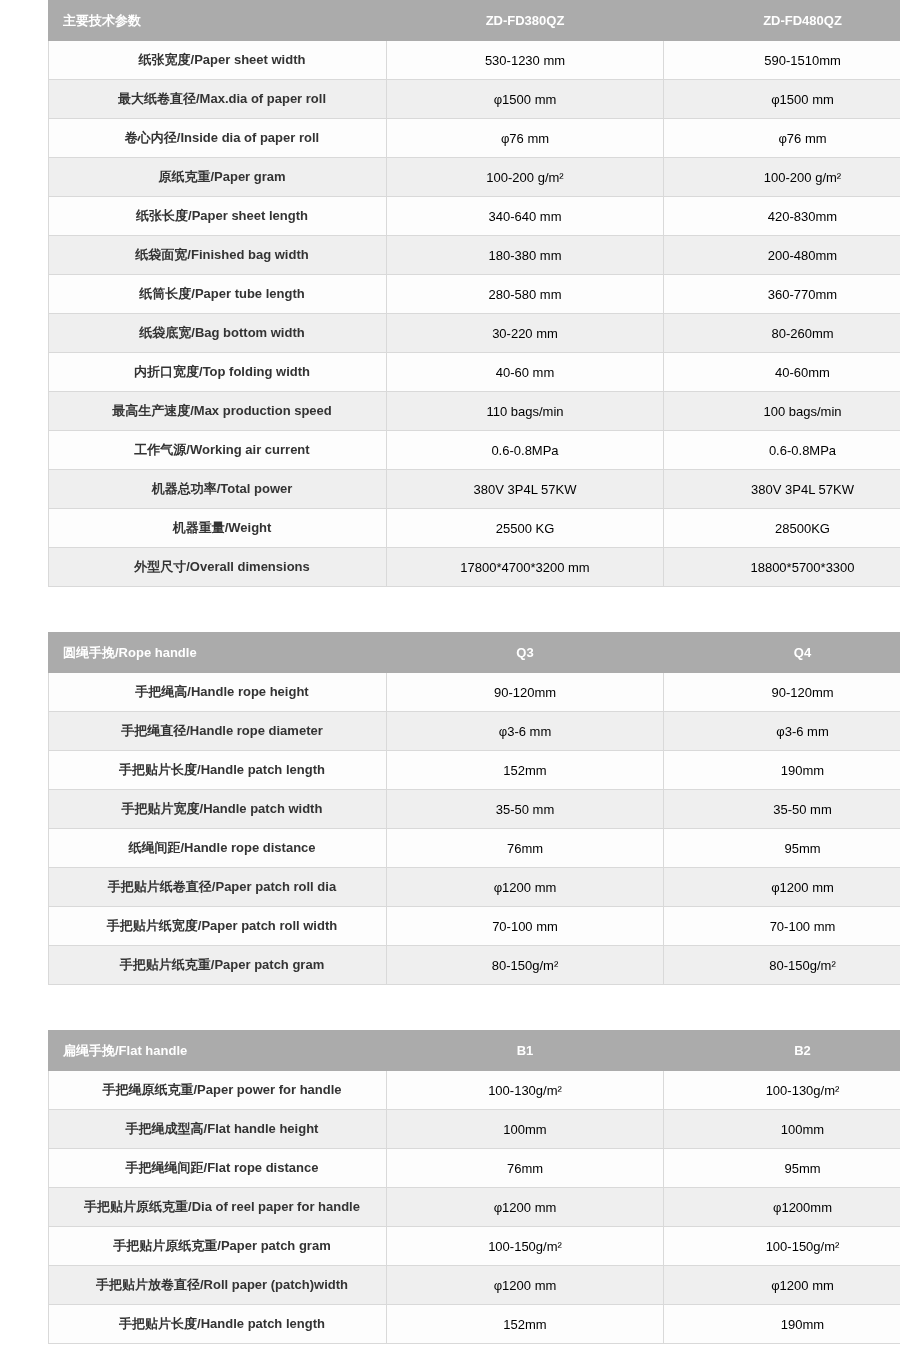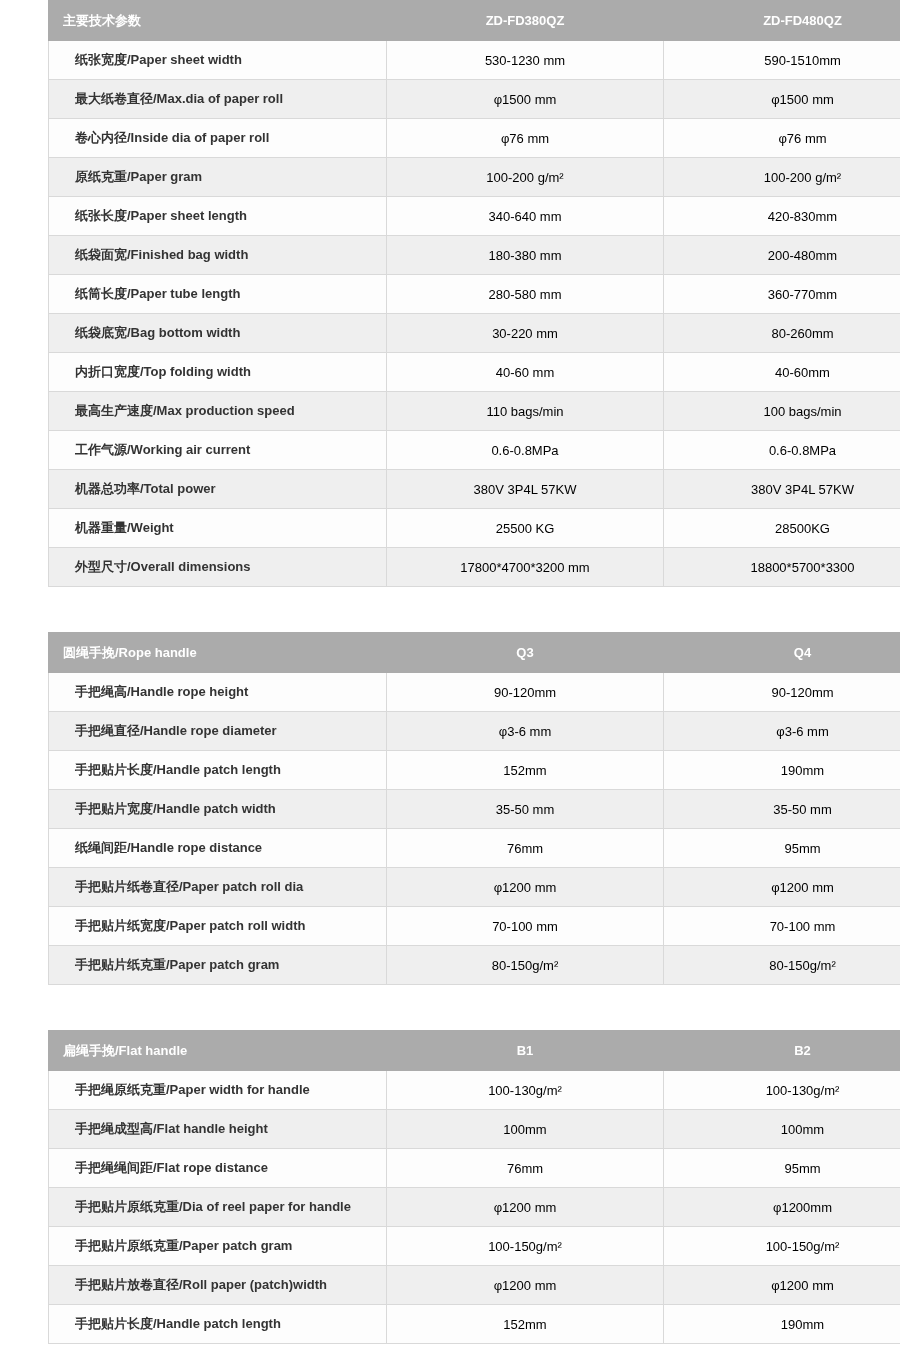--- a/index.html
+++ b/index.html
@@ -46,22 +46,22 @@
   table.spec-table tbody td {
     height: 36px;
     font-size: 13px;
     border: 1px solid #d9d9d9;
     vertical-align: middle;
   }
   table.spec-table tbody tr:nth-child(odd)  { background: #fdfdfd; }
   table.spec-table tbody tr:nth-child(even) { background: #efefef; }
 
   td.label-cell {
-    text-align: left;
-    padding-left: 26px;
+    text-align: center;
+    padding-left: 10px;
     font-weight: bold;
     color: #333333;
   }
   td.value-cell {
     text-align: center;
     color: #000000;
   }
 </style>
 </head>
 <body>
@@ -225,21 +225,21 @@
         </colgroup>
       <thead>
         <tr>
           <th class="head-label">扁绳手挽/Flat handle</th>
           <th class="head-model">B1</th>
           <th class="head-model">B2</th>
         </tr>
       </thead>
       <tbody>
           <tr>
-            <td class="label-cell">手把绳原纸克重/Paper width for handle</td>
+            <td class="label-cell">手把绳原纸克重/Paper power for handle</td>
             <td class="value-cell">100-130g/m²</td>
             <td class="value-cell">100-130g/m²</td>
           </tr>
           <tr>
             <td class="label-cell">手把绳成型高/Flat handle height</td>
             <td class="value-cell">100mm</td>
             <td class="value-cell">100mm</td>
           </tr>
           <tr>
             <td class="label-cell">手把绳绳间距/Flat rope distance</td>

